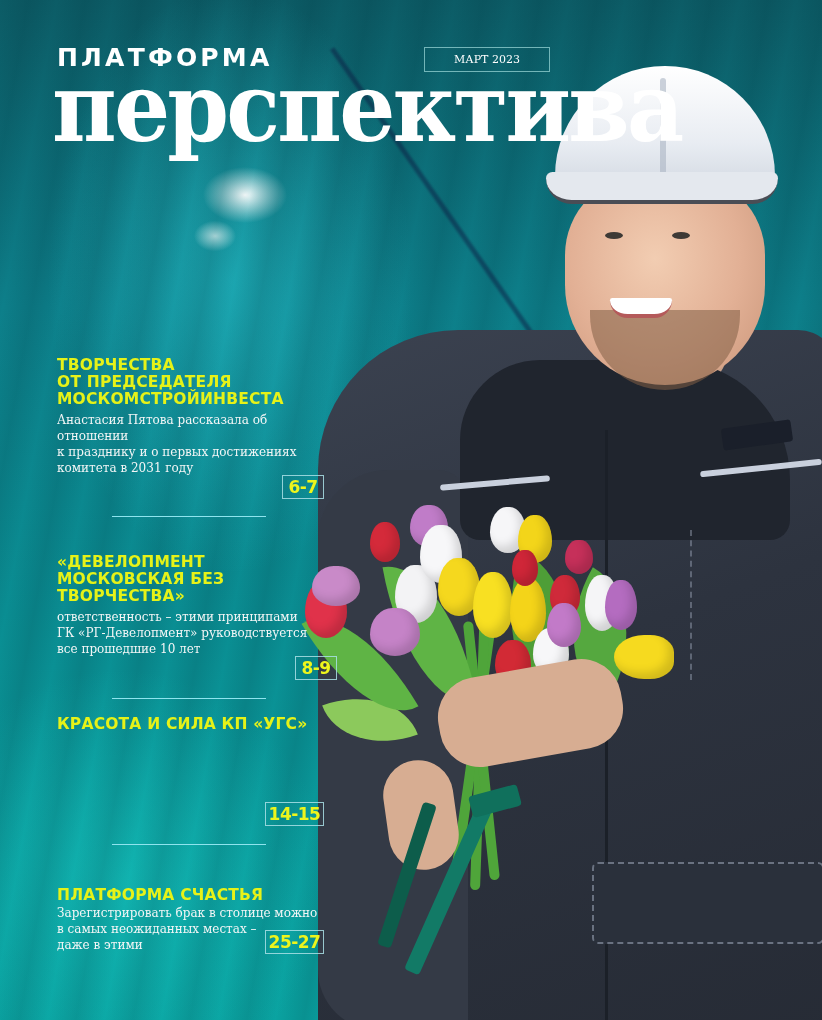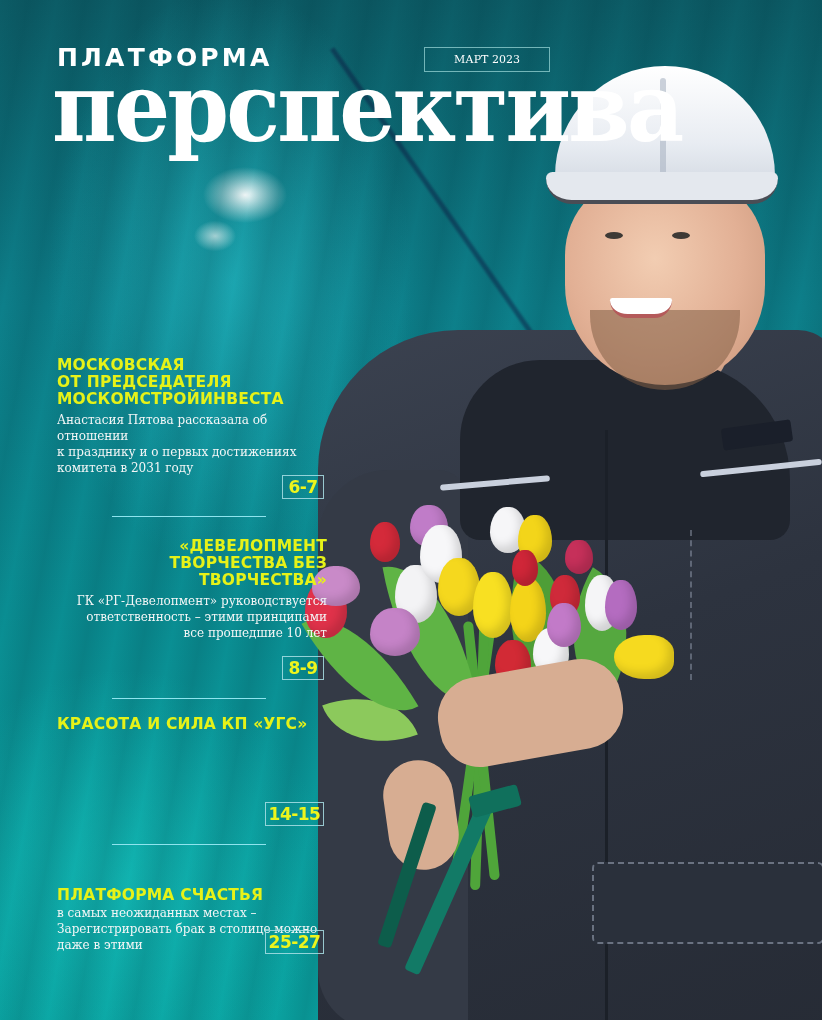--- a/index.html
+++ b/index.html
@@ -132,60 +132,60 @@
     <div class="ribbon" style="left:440px;top:800px;width:16px;height:180px;transform:rotate(24deg);background:#127a66;"></div>
     <div class="ribbon" style="left:470px;top:790px;width:50px;height:22px;transform:rotate(-15deg);background:#10705c;"></div>
   </div>
 
   <div class="mast-small">ПЛАТФОРМА</div>
   <div class="mast-big">перспектива</div>
   <div class="date-box">МАРТ 2023</div>
 
   <div class="article" style="top:357px;">
     <div class="art-title">
-      <div>МОСКОВСКАЯ</div>
+      <div>ТВОРЧЕСТВА</div>
       <div>ОТ ПРЕДСЕДАТЕЛЯ</div>
       <div>МОСКОМСТРОЙИНВЕСТА</div>
     </div>
     <div class="art-desc">
       <div>Анастасия Пятова рассказала об отношении</div>
       <div>к празднику и о первых достижениях</div>
       <div>комитета в 2031 году</div>
     </div>
   </div>
   <div class="page-box" style="left:282px;top:475px;width:40px;">6-7</div>
   <div class="divider" style="top:516px;"></div>
 
-  <div class="article" style="top:538px;text-align:right;">
+  <div class="article" style="top:554px;">
     <div class="art-title">
       <div>«ДЕВЕЛОПМЕНТ</div>
-      <div>ТВОРЧЕСТВА БЕЗ</div>
+      <div>МОСКОВСКАЯ БЕЗ</div>
       <div>ТВОРЧЕСТВА»</div>
     </div>
     <div class="art-desc">
+      <div>ответственность – этими принципами</div>
       <div>ГК «РГ-Девелопмент» руководствуется</div>
-      <div>ответственность – этими принципами</div>
       <div>все прошедшие 10 лет</div>
     </div>
   </div>
-  <div class="page-box" style="left:282px;top:656px;width:40px;">8-9</div>
+  <div class="page-box" style="left:295px;top:656px;width:40px;">8-9</div>
   <div class="divider" style="top:698px;"></div>
 
   <div class="article" style="top:716px;">
     <div class="art-title">
       <div>КРАСОТА И СИЛА КП «УГС»</div>
     </div>
   </div>
   <div class="page-box" style="left:265px;top:802px;width:57px;">14-15</div>
   <div class="divider" style="top:844px;"></div>
 
   <div class="article" style="top:869px;margin-top:18px;">
     <div class="art-title">
       <div>ПЛАТФОРМА СЧАСТЬЯ</div>
     </div>
     <div class="art-desc" style="margin-top:1px;">
+      <div>Зарегистрировать брак в столице можно</div>
       <div>в самых неожиданных местах –</div>
-      <div>Зарегистрировать брак в столице можно</div>
       <div>даже в этими</div>
     </div>
   </div>
   <div class="page-box" style="left:265px;top:930px;width:57px;">25-27</div>
 </div>
 
 </body></html>

